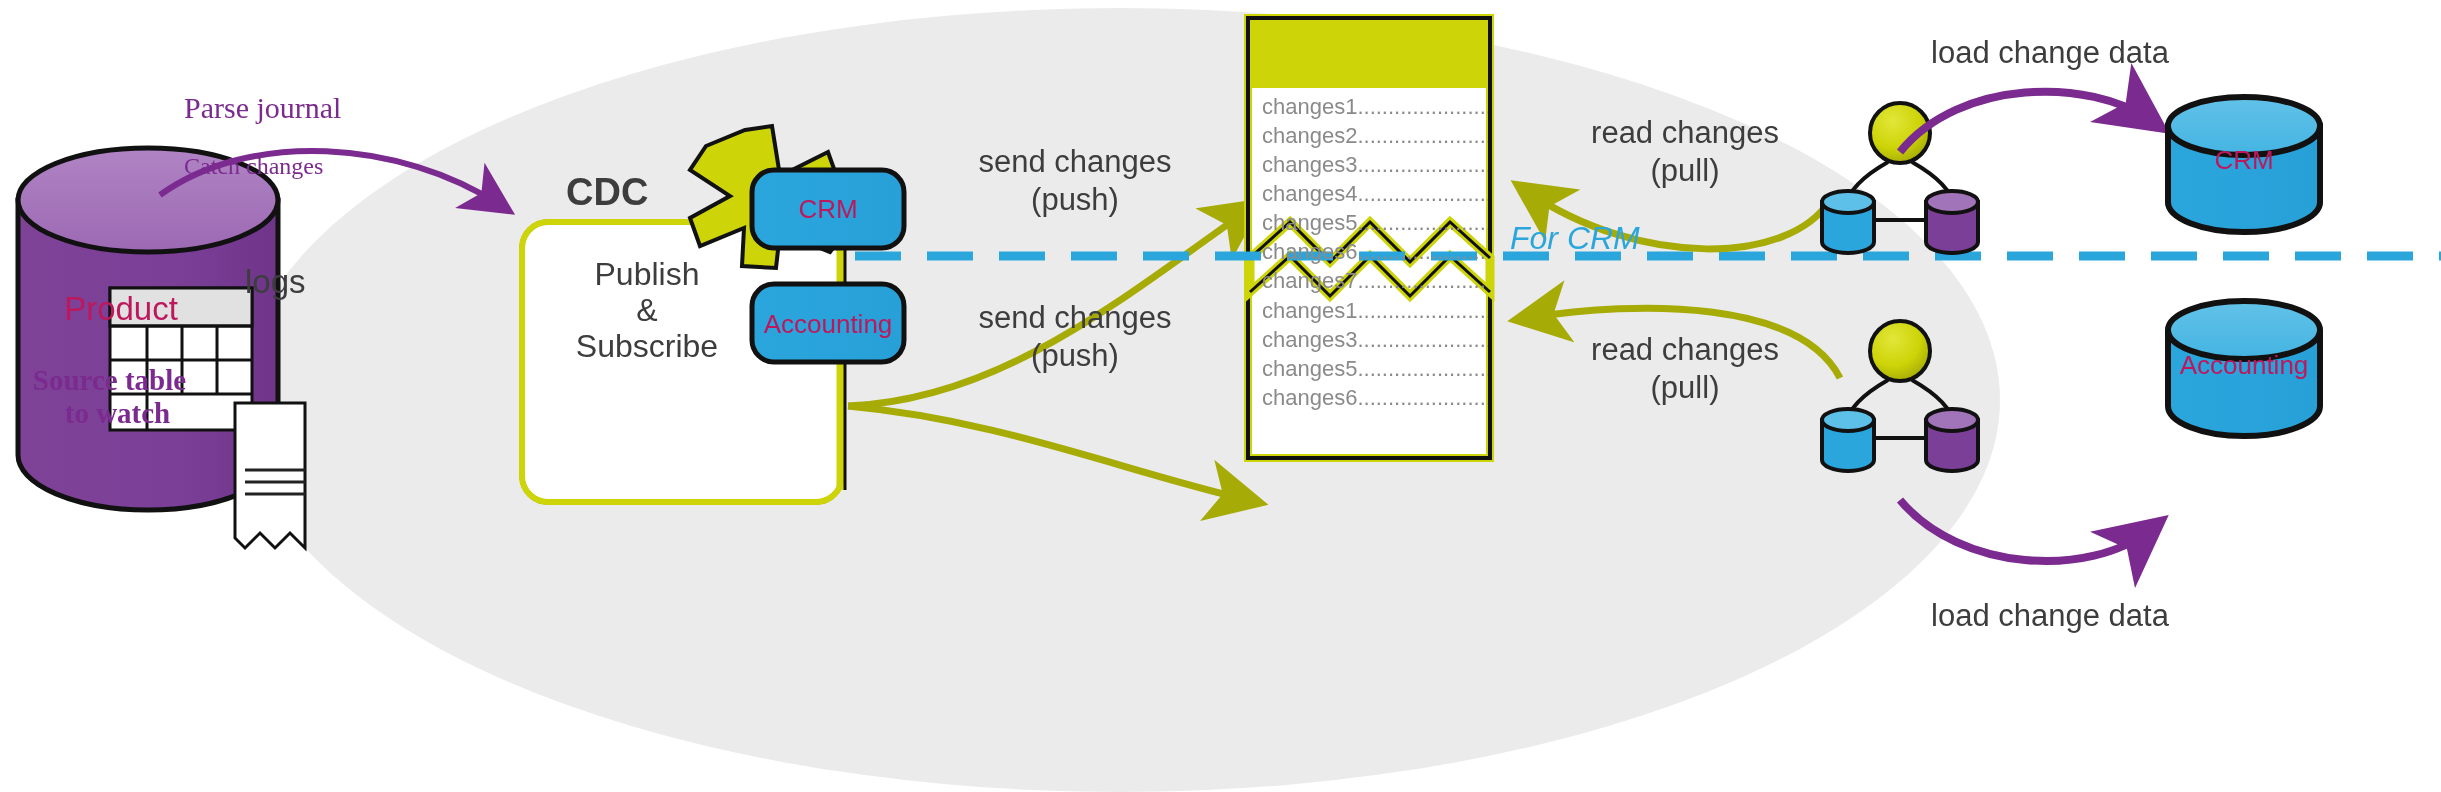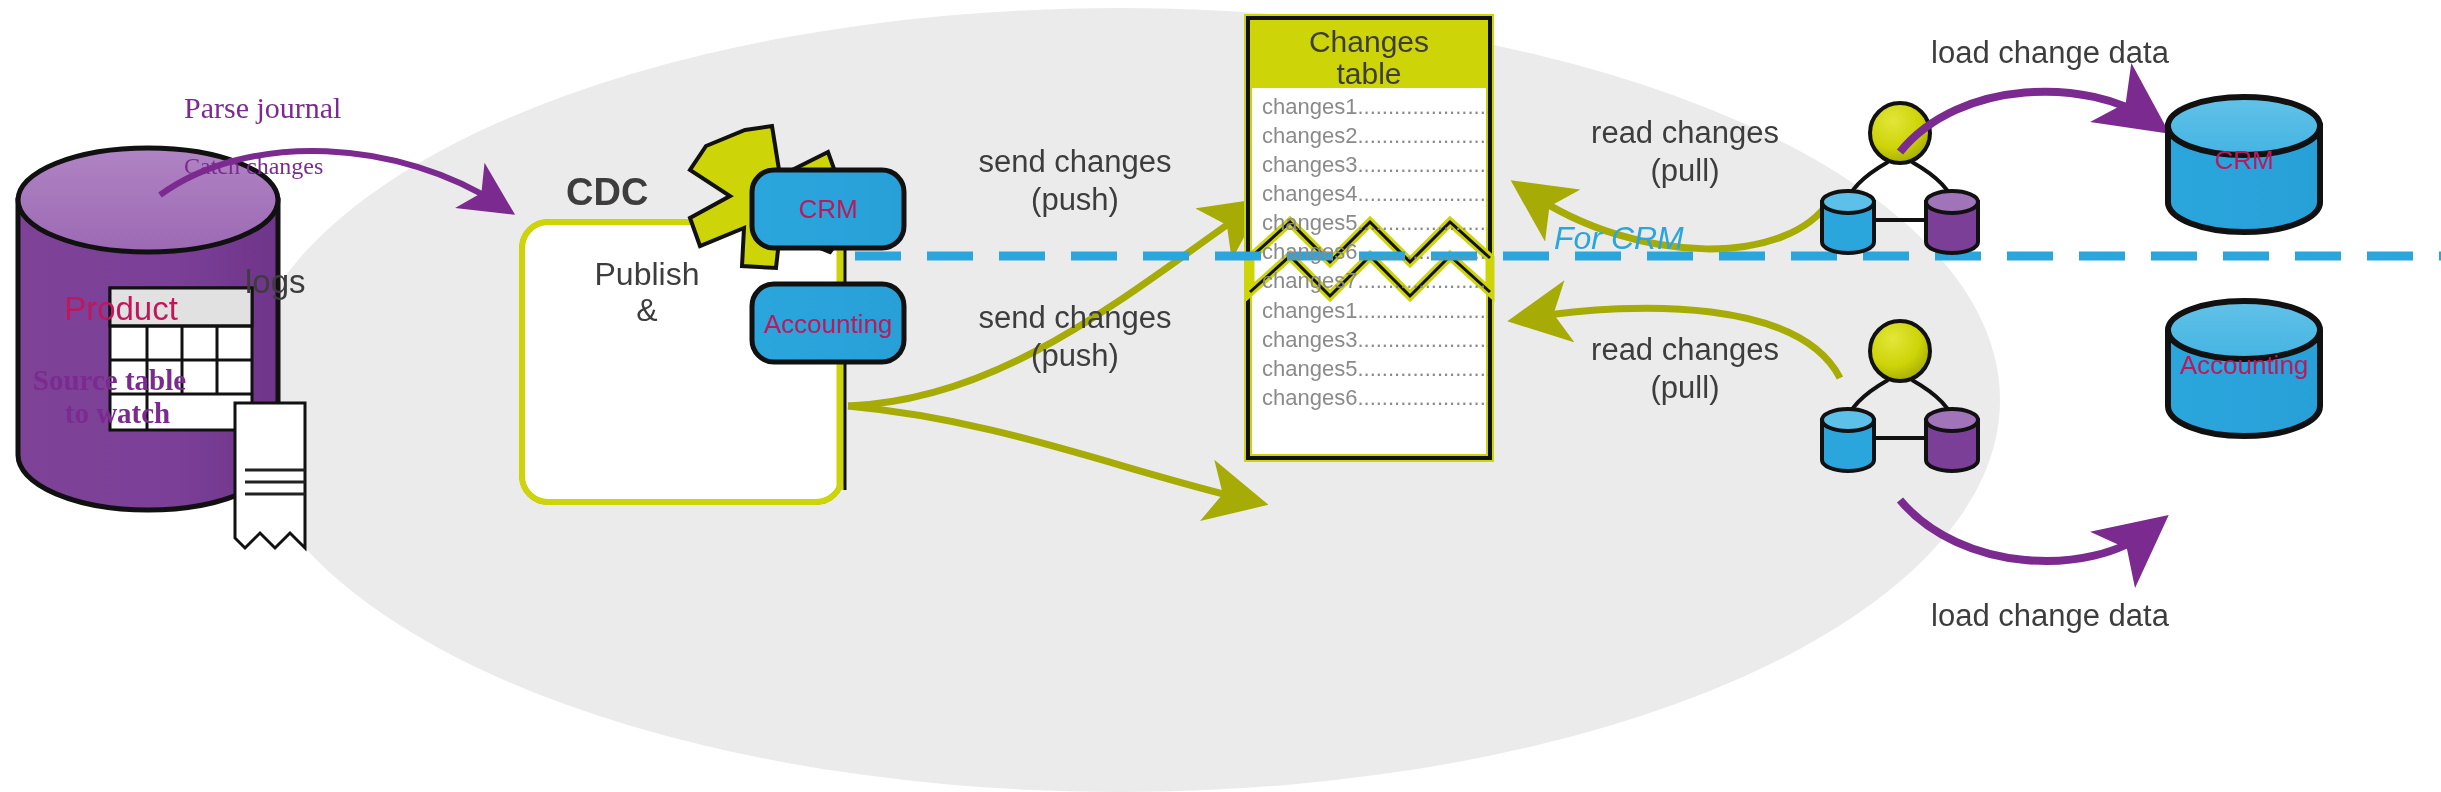--- a/index.html
+++ b/index.html
@@ -7,21 +7,21 @@
     position:relative;
     width:2441px;height:792px;
     background:#ffffff;
     font-family:"Liberation Sans","DejaVu Sans",sans-serif;
     overflow:hidden;
   }
   #stage svg.layer{position:absolute;left:0;top:0;width:2441px;height:792px;}
   .lbl{position:absolute;white-space:pre;line-height:1.18;}
   .c-dark{color:#3d3d3d;}
   .c-purple{color:#7b2a8f;font-family:Liberation Serif, serif;}
-  .c-blue{color:#2ba6dd;margin-left:44px;}
+  .c-blue{color:#2ba6dd;}
   .c-white{color:#be185d;}
   .bold{font-weight:bold;}
   .ital{font-style:italic;}
   .ctr{text-align:center;}
 </style>
 </head>
 <body>
 
 <div id="stage">
 
@@ -177,31 +177,30 @@
   <div class="lbl c-dark" style="left:245px;top:263px;font-size:33px;text-align:right;">logs</div>
   <div class="lbl c-purple bold ctr" style="left:12px;top:363px;width:195px;font-size:29px;">Source table</div>
   <div class="lbl c-purple bold ctr" style="left:0px;top:396px;width:195px;font-size:29px;margin-left:20px;">to watch</div>
 
   <div class="lbl c-purple" style="left:184px;top:90px;font-size:30px;">Parse journal</div>
   <div class="lbl c-purple" style="left:184px;top:152px;font-size:24px;">Catch changes</div>
 
   <div class="lbl c-dark bold" style="left:566px;top:170px;font-size:38px;">CDC</div>
   <div class="lbl c-dark ctr" style="left:532px;top:256px;width:230px;font-size:32px;">Publish</div>
   <div class="lbl c-dark ctr" style="left:532px;top:292px;width:230px;font-size:32px;">&amp;</div>
+  <div class="lbl c-dark ctr" style="left:532px;top:328px;width:230px;font-size:32px;">Subscribe</div>
 
   <div class="lbl c-white ctr" style="left:752px;top:194px;width:152px;font-size:26px;">CRM</div>
   <div class="lbl c-white ctr" style="left:748px;top:309px;width:160px;font-size:26px;">Accounting</div>
 
   <div class="lbl c-dark ctr" style="left:930px;top:144px;width:290px;font-size:31px;">send changes</div>
   <div class="lbl c-dark ctr" style="left:930px;top:182px;width:290px;font-size:31px;">(push)</div>
   <div class="lbl c-dark ctr" style="left:930px;top:300px;width:290px;font-size:31px;">send changes</div>
   <div class="lbl c-dark ctr" style="left:930px;top:338px;width:290px;font-size:31px;">(push)</div>
 
-  <div class="lbl c-dark ctr" style="left:1252px;top:24px;width:234px;font-size:30px;">Changes</div>
-  <div class="lbl c-dark ctr" style="left:1252px;top:56px;width:234px;font-size:30px;">table</div>
 
   <div id="upper-rows" style="position:absolute;left:1262px;top:92px;width:226px;">
       <div style="font-size: 22px; color: rgb(138, 138, 138); line-height: 29px; white-space: nowrap; overflow: hidden;"><span>changes1</span><span>.......................</span></div>
       <div style="font-size: 22px; color: rgb(138, 138, 138); line-height: 29px; white-space: nowrap; overflow: hidden;"><span>changes2</span><span>.......................</span></div>
       <div style="font-size: 22px; color: rgb(138, 138, 138); line-height: 29px; white-space: nowrap; overflow: hidden;"><span>changes3</span><span>.......................</span></div>
       <div style="font-size: 22px; color: rgb(138, 138, 138); line-height: 29px; white-space: nowrap; overflow: hidden;"><span>changes4</span><span>.......................</span></div>
       <div style="font-size: 22px; color: rgb(138, 138, 138); line-height: 29px; white-space: nowrap; overflow: hidden;"><span>changes5</span><span>.......................</span></div>
       <div style="font-size: 22px; color: rgb(138, 138, 138); line-height: 29px; white-space: nowrap; overflow: hidden;"><span>changes6</span><span>.......................</span></div>
       <div style="font-size: 22px; color: rgb(138, 138, 138); line-height: 29px; white-space: nowrap; overflow: hidden;"><span>changes7</span><span>.......................</span></div>
     </div>

